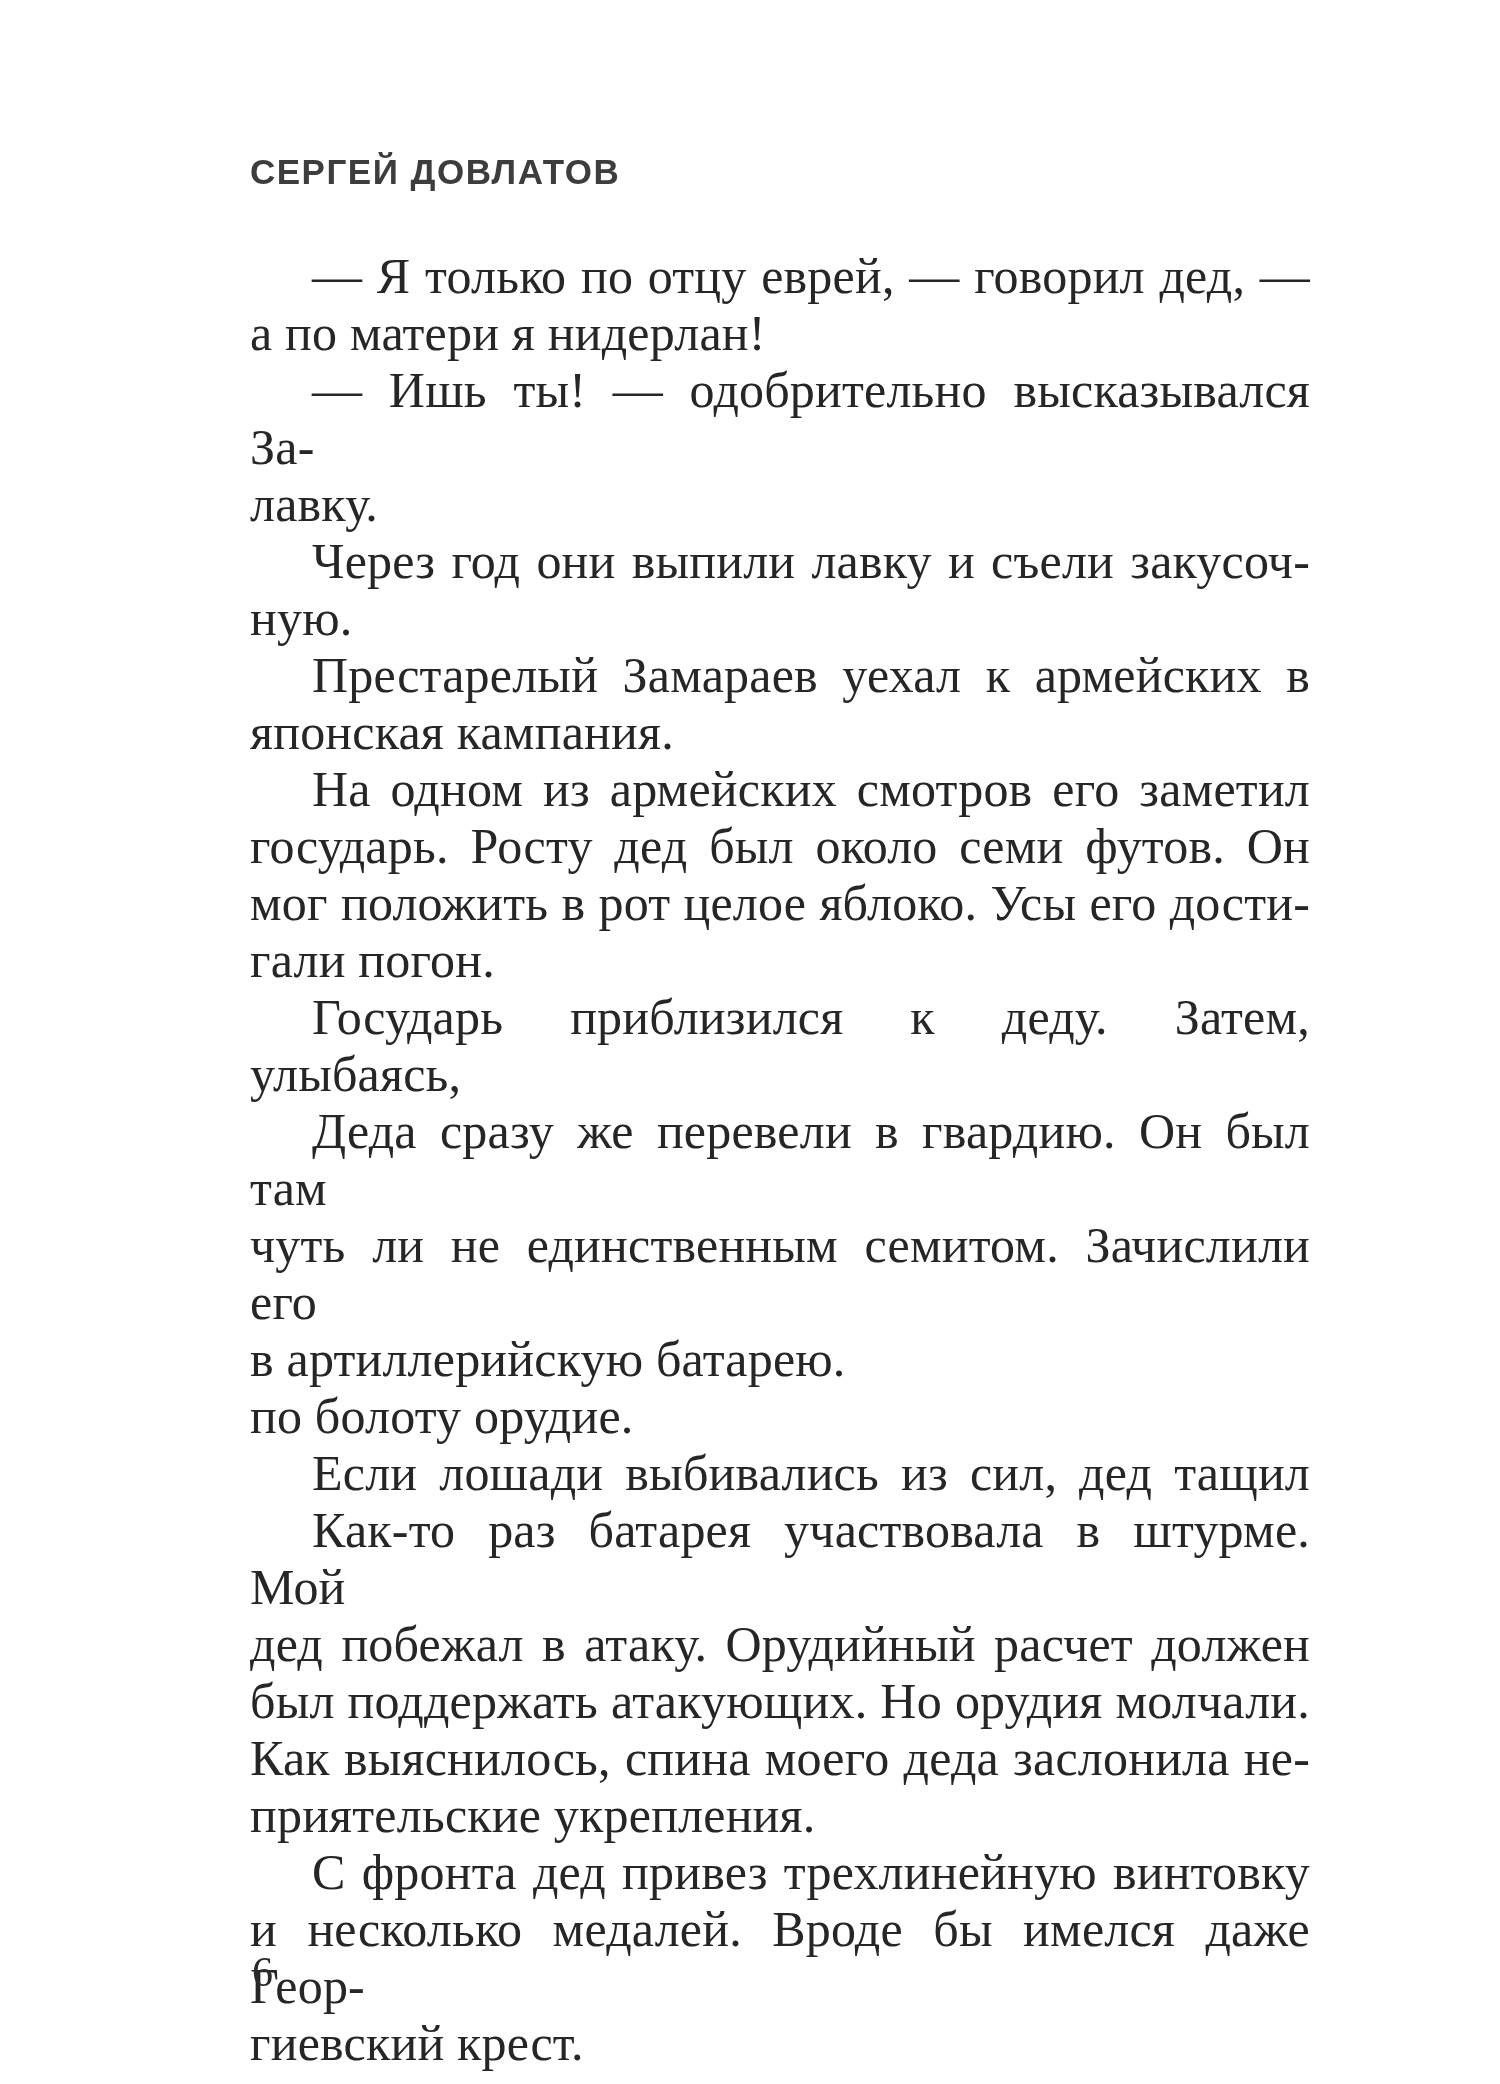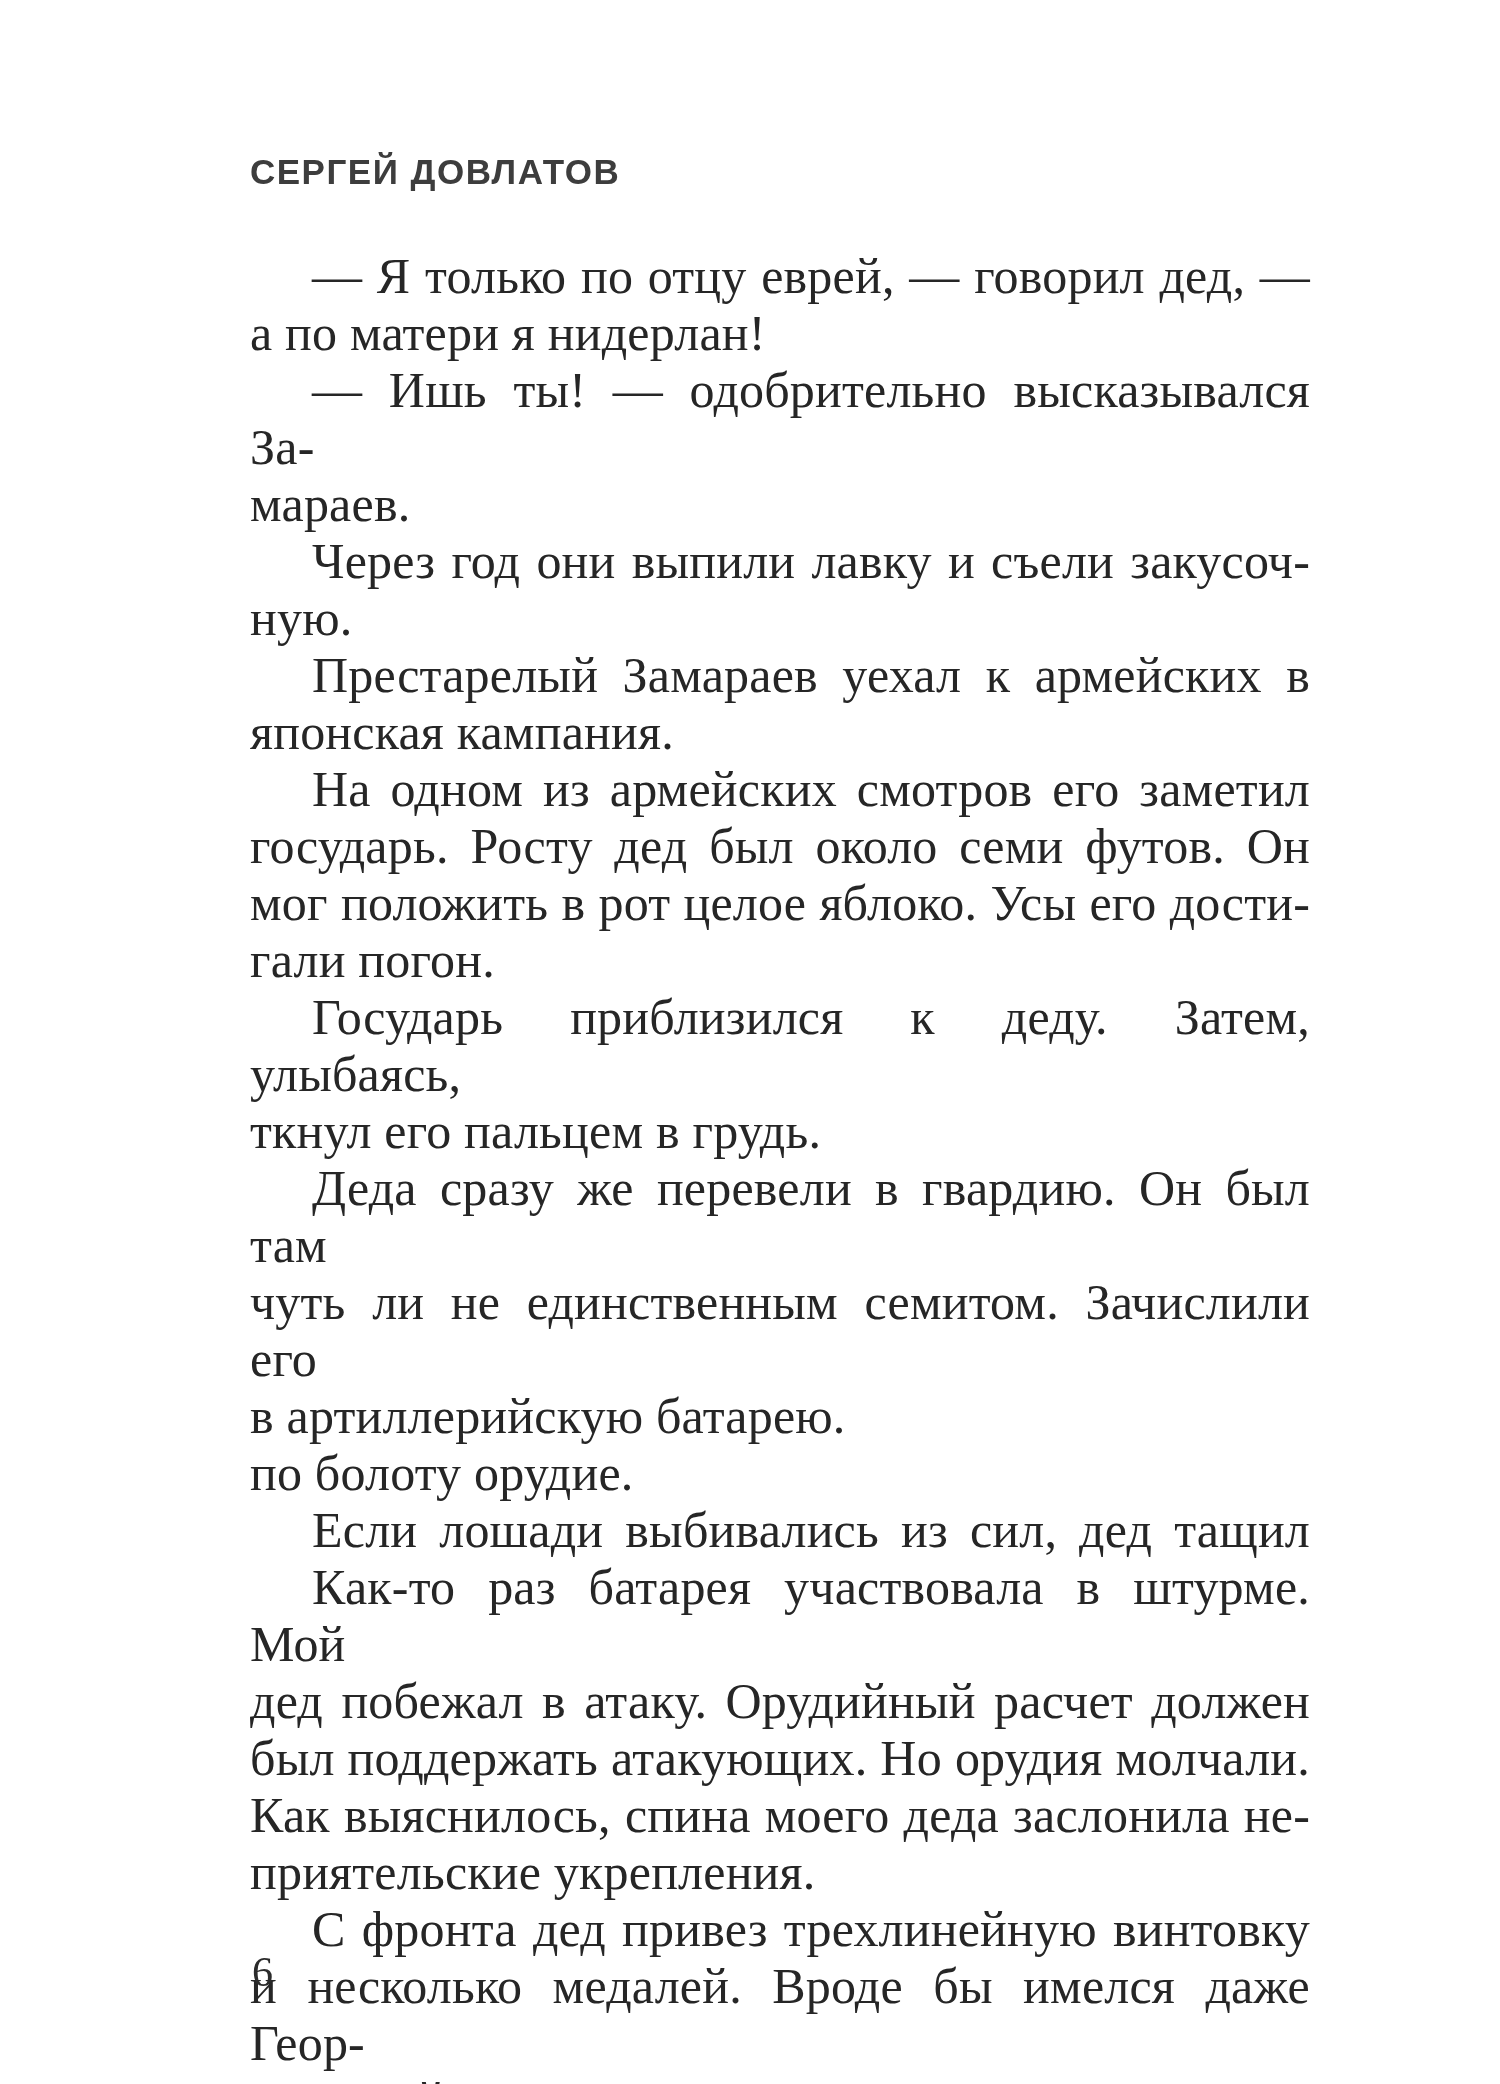--- a/index.html
+++ b/index.html
@@ -75,39 +75,38 @@
 <div class="book-page">
   <div class="content">
     <div class="running-header">СЕРГЕЙ ДОВЛАТОВ</div>
     <div class="body-text" id="body-text">
         <div class="para">
           <div class="line first">— Я только по отцу еврей, — говорил дед, —</div>
           <div class="line last">а по матери я нидерлан!</div>
         </div>
         <div class="para">
           <div class="line first">— Ишь ты! — одобрительно высказывался За-</div>
-          <div class="line last">мараев.</div>
+          <div class="line last">лавку.</div>
         </div>
         <div class="para">
           <div class="line first">Через год они выпили лавку и съели закусоч-</div>
           <div class="line last">ную.</div>
         </div>
         <div class="para">
           <div class="line first">Престарелый Замараев уехал к армейских в</div>
           <div class="line last">японская кампания.</div>
         </div>
         <div class="para">
           <div class="line first">На одном из армейских смотров его заметил</div>
           <div class="line">государь. Росту дед был около семи футов. Он</div>
           <div class="line">мог положить в рот целое яблоко. Усы его дости-</div>
           <div class="line last">гали погон.</div>
         </div>
         <div class="para">
           <div class="line first">Государь приблизился к деду. Затем, улыбаясь,</div>
-          <div class="line last">ткнул его пальцем в грудь.</div>
         </div>
         <div class="para">
           <div class="line first">Деда сразу же перевели в гвардию. Он был там</div>
           <div class="line">чуть ли не единственным семитом. Зачислили его</div>
           <div class="line last">в артиллерийскую батарею.</div>
         </div>
         <div class="para">
           <div class="line last">по болоту орудие.</div>
           <div class="line first">Если лошади выбивались из сил, дед тащил</div>
         </div>

